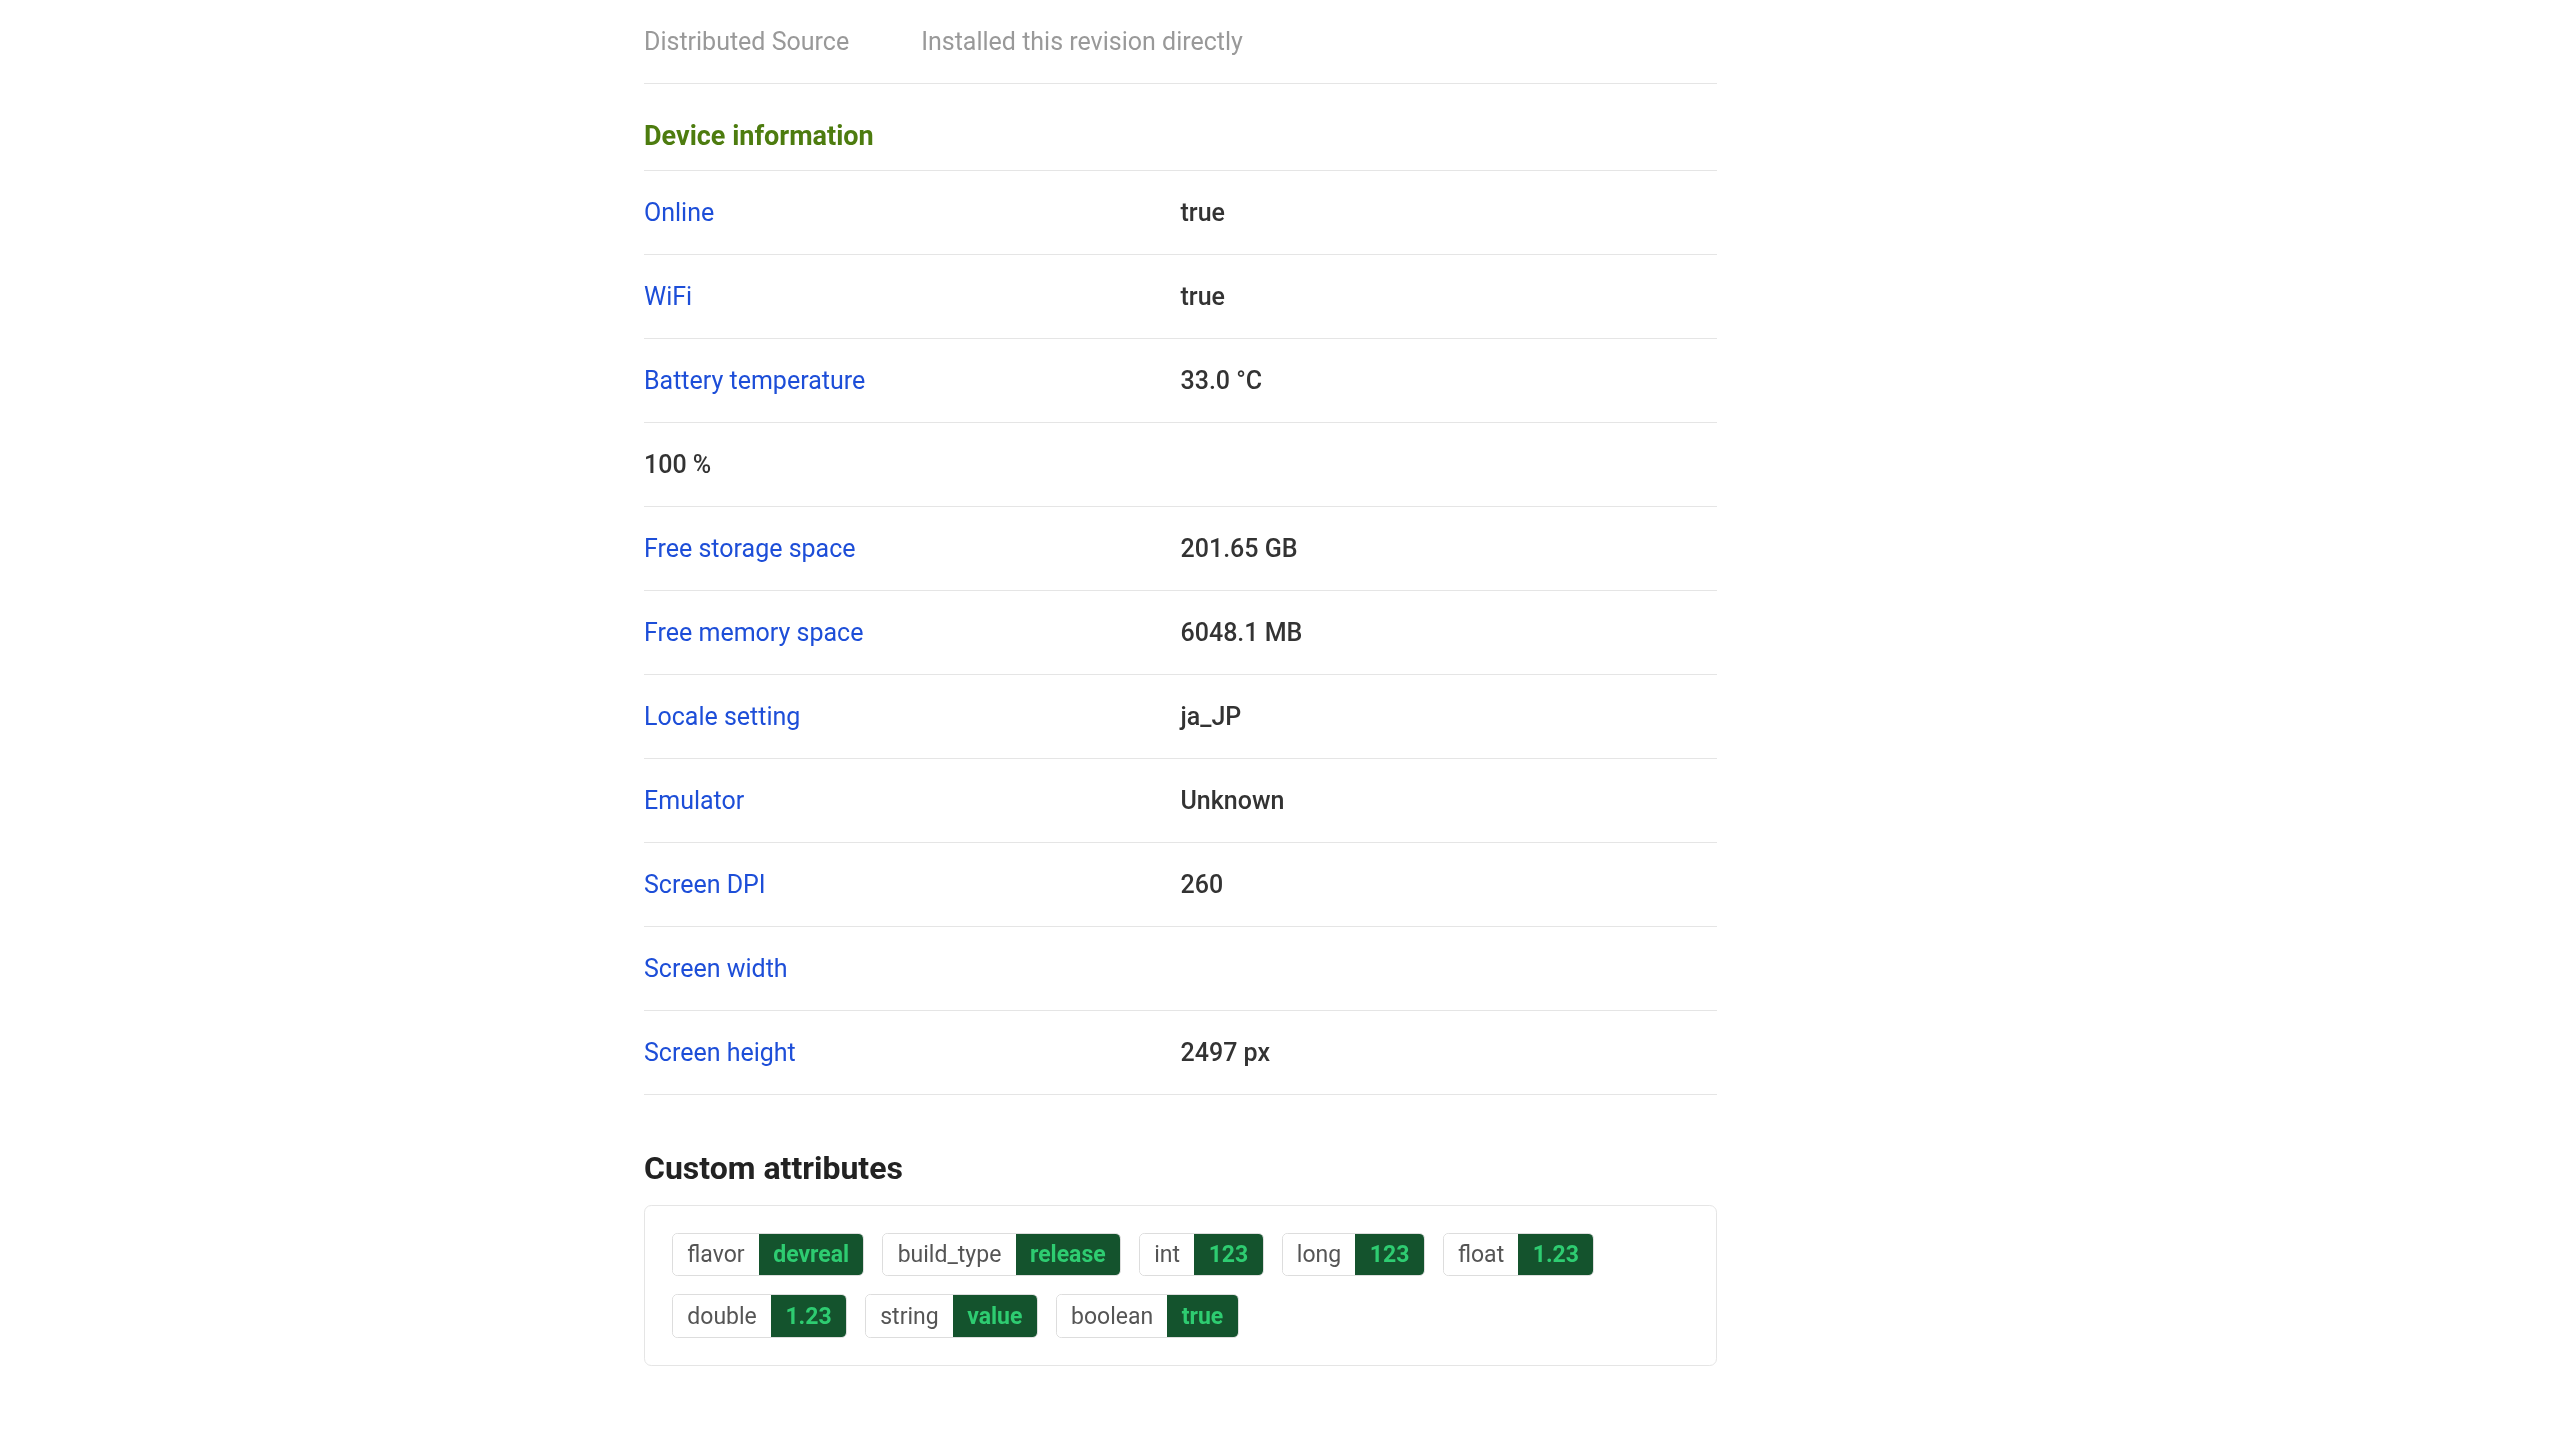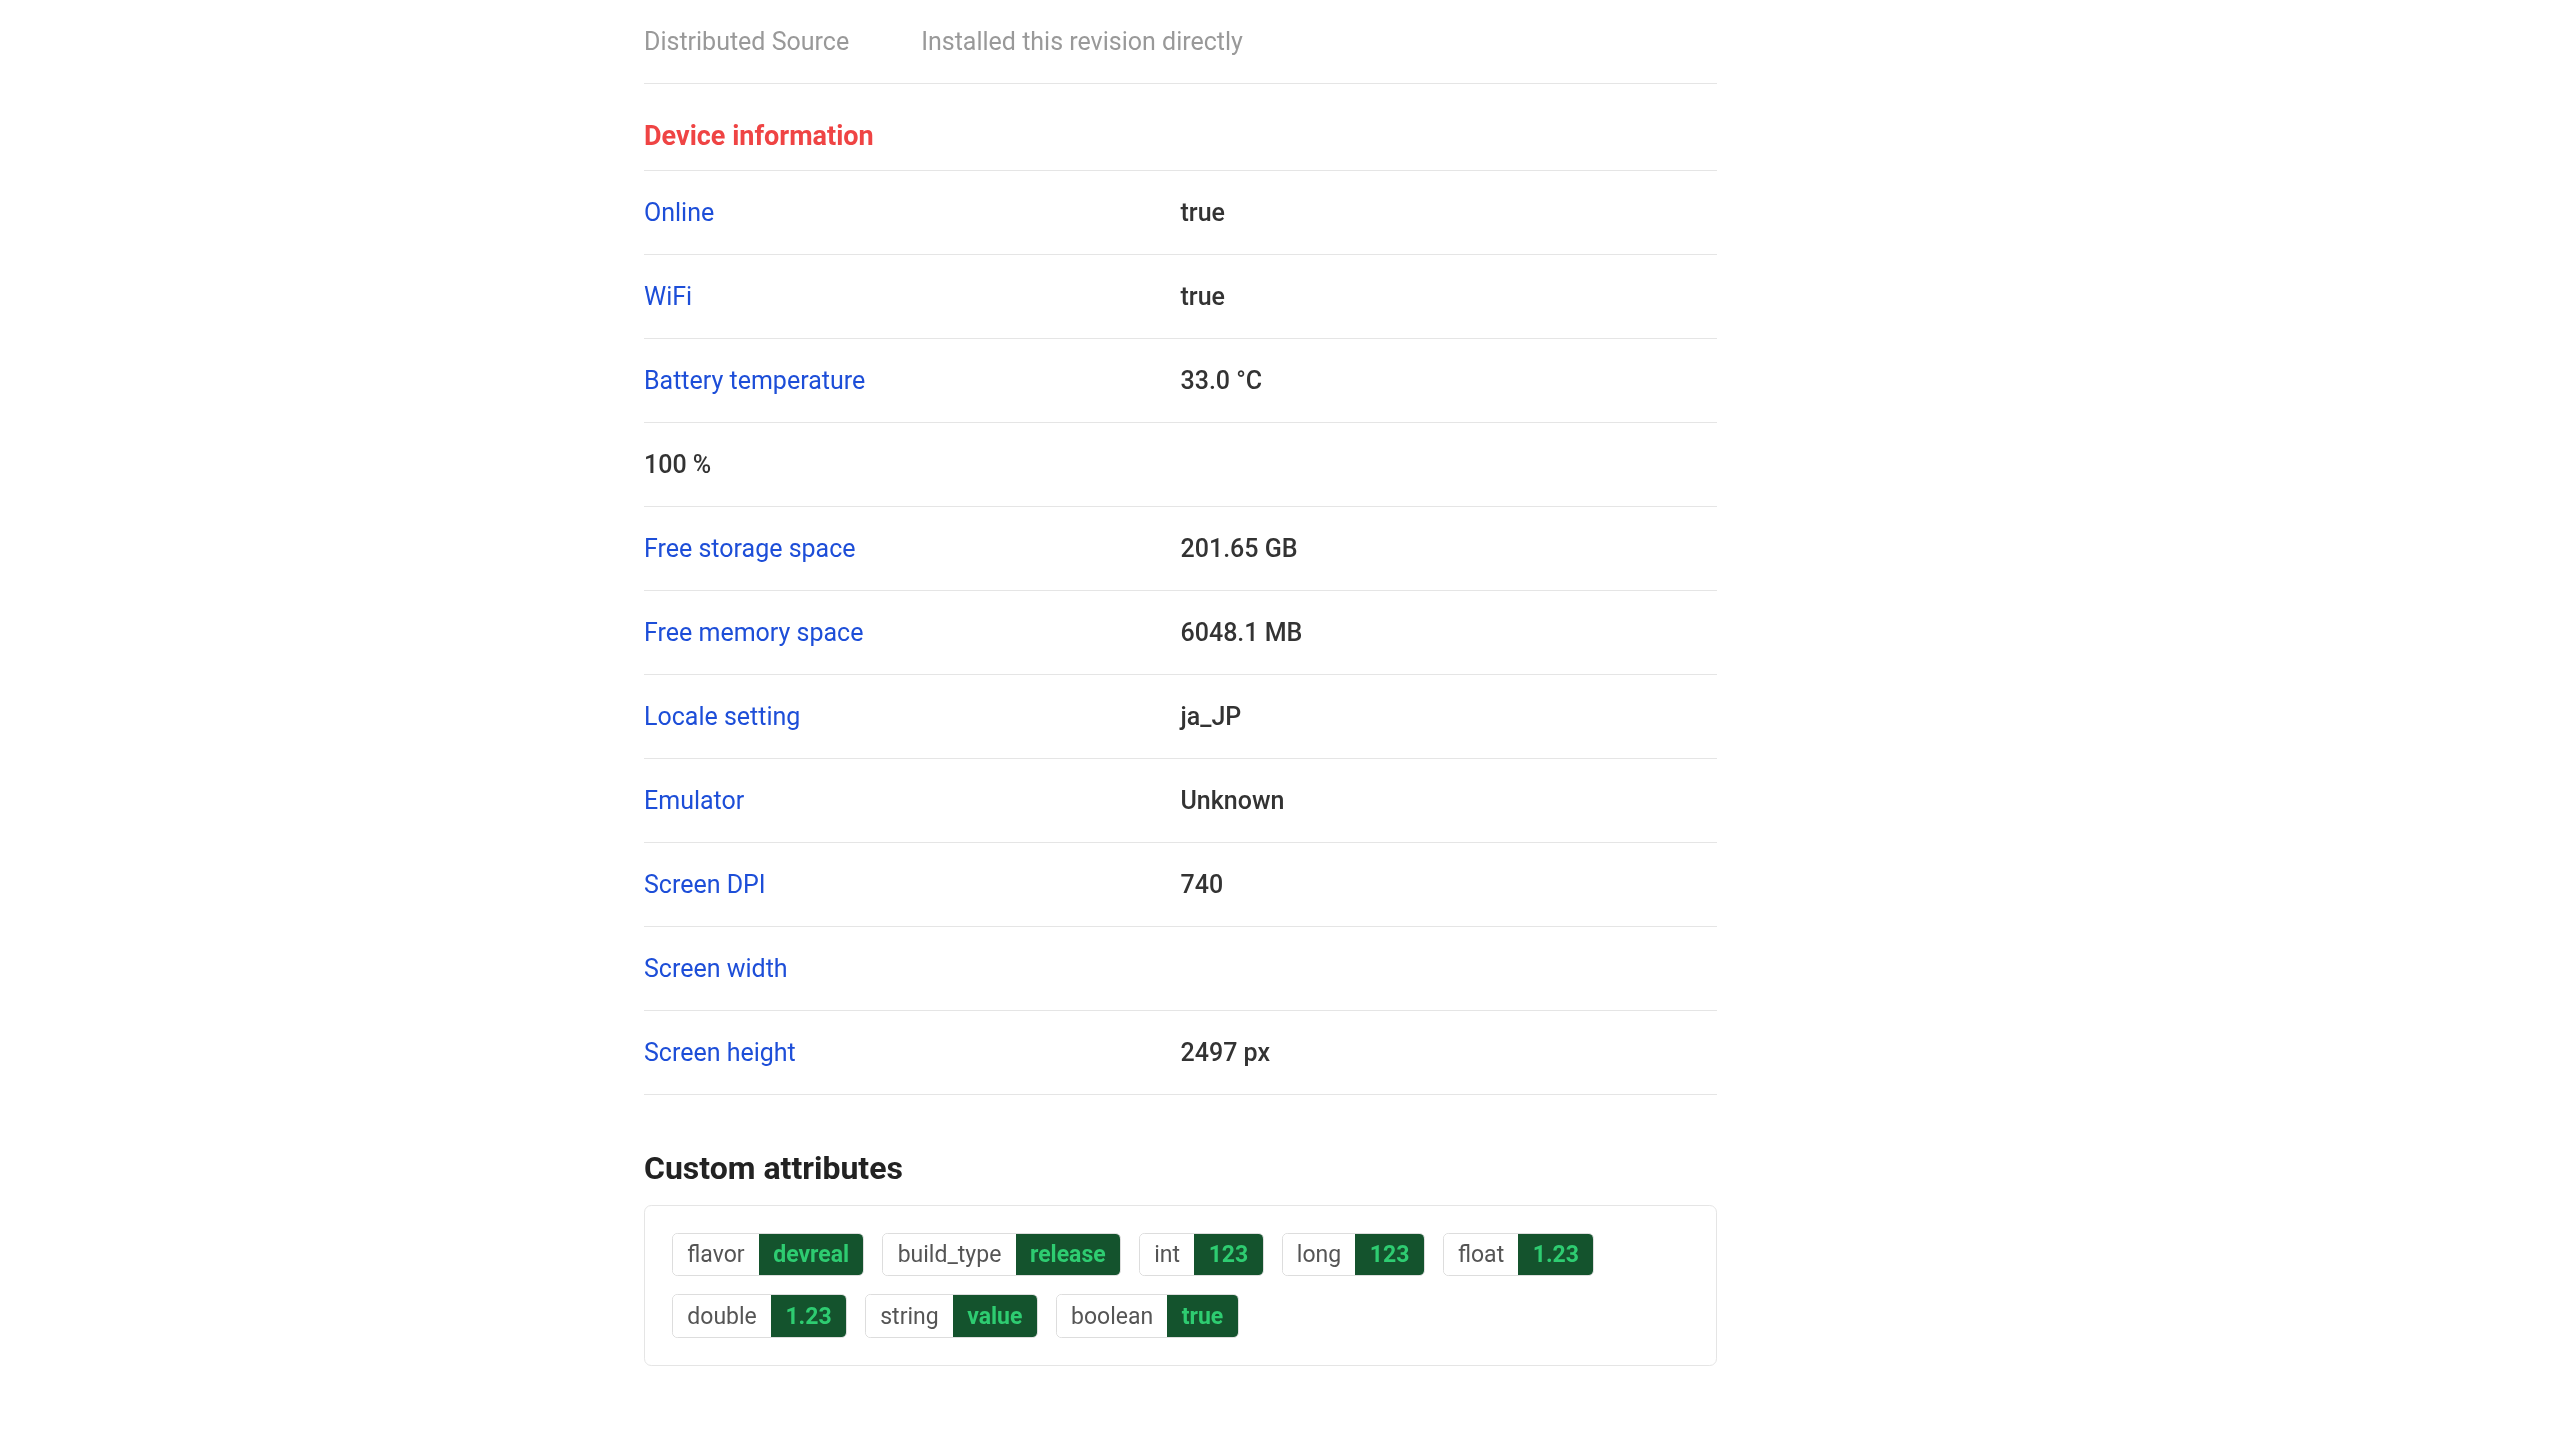--- a/index.html
+++ b/index.html
@@ -37,21 +37,21 @@
     }
 
     .distributed-source-value {
       color: #999;
       font-size: 25px;
     }
 
     .section-title {
       font-size: 27px;
       font-weight: 700;
-      color: #ef4444;
+      color: #4d7c0f;
       padding: 36px 0 18px 0;
     }
 
     .info-table {
       width: 100%;
       border-top: 0.9px solid #e5e5e5;
     }
 
     .info-row {
       display: flex;
@@ -160,21 +160,21 @@
         <div class="info-row">
           <span class="info-label">Locale setting</span>
           <span class="info-value">ja_JP</span>
         </div>
         <div class="info-row">
           <span class="info-label">Emulator</span>
           <span class="info-value">Unknown</span>
         </div>
         <div class="info-row">
           <span class="info-label">Screen DPI</span>
-          <span class="info-value">740</span>
+          <span class="info-value">260</span>
         </div>
         <div class="info-row">
           <span class="info-label">Screen width</span>
         </div>
         <div class="info-row">
           <span class="info-label">Screen height</span>
           <span class="info-value">2497 px</span>
         </div>
       </div>
 

